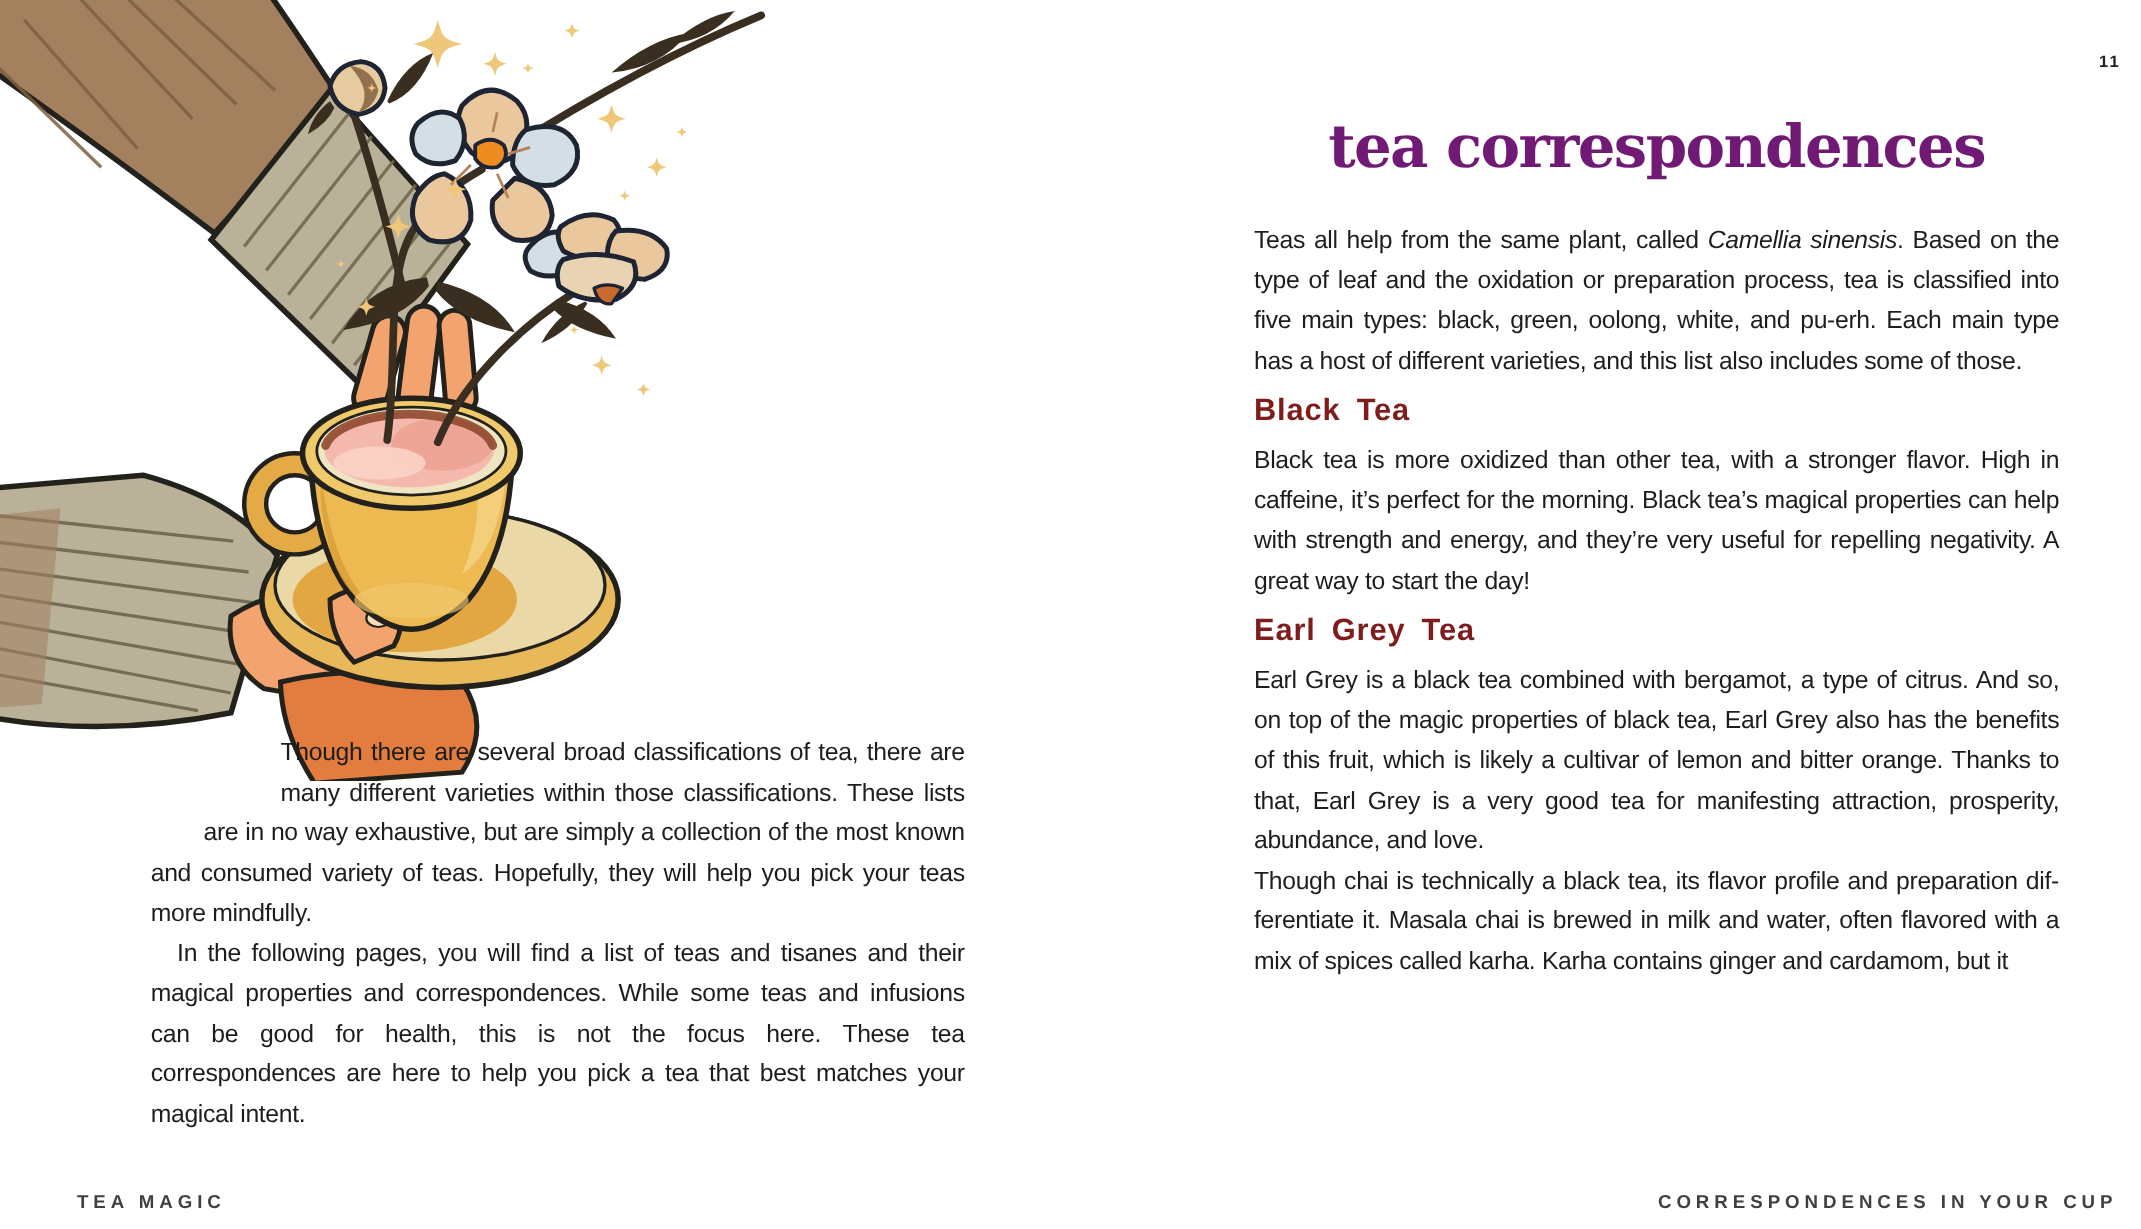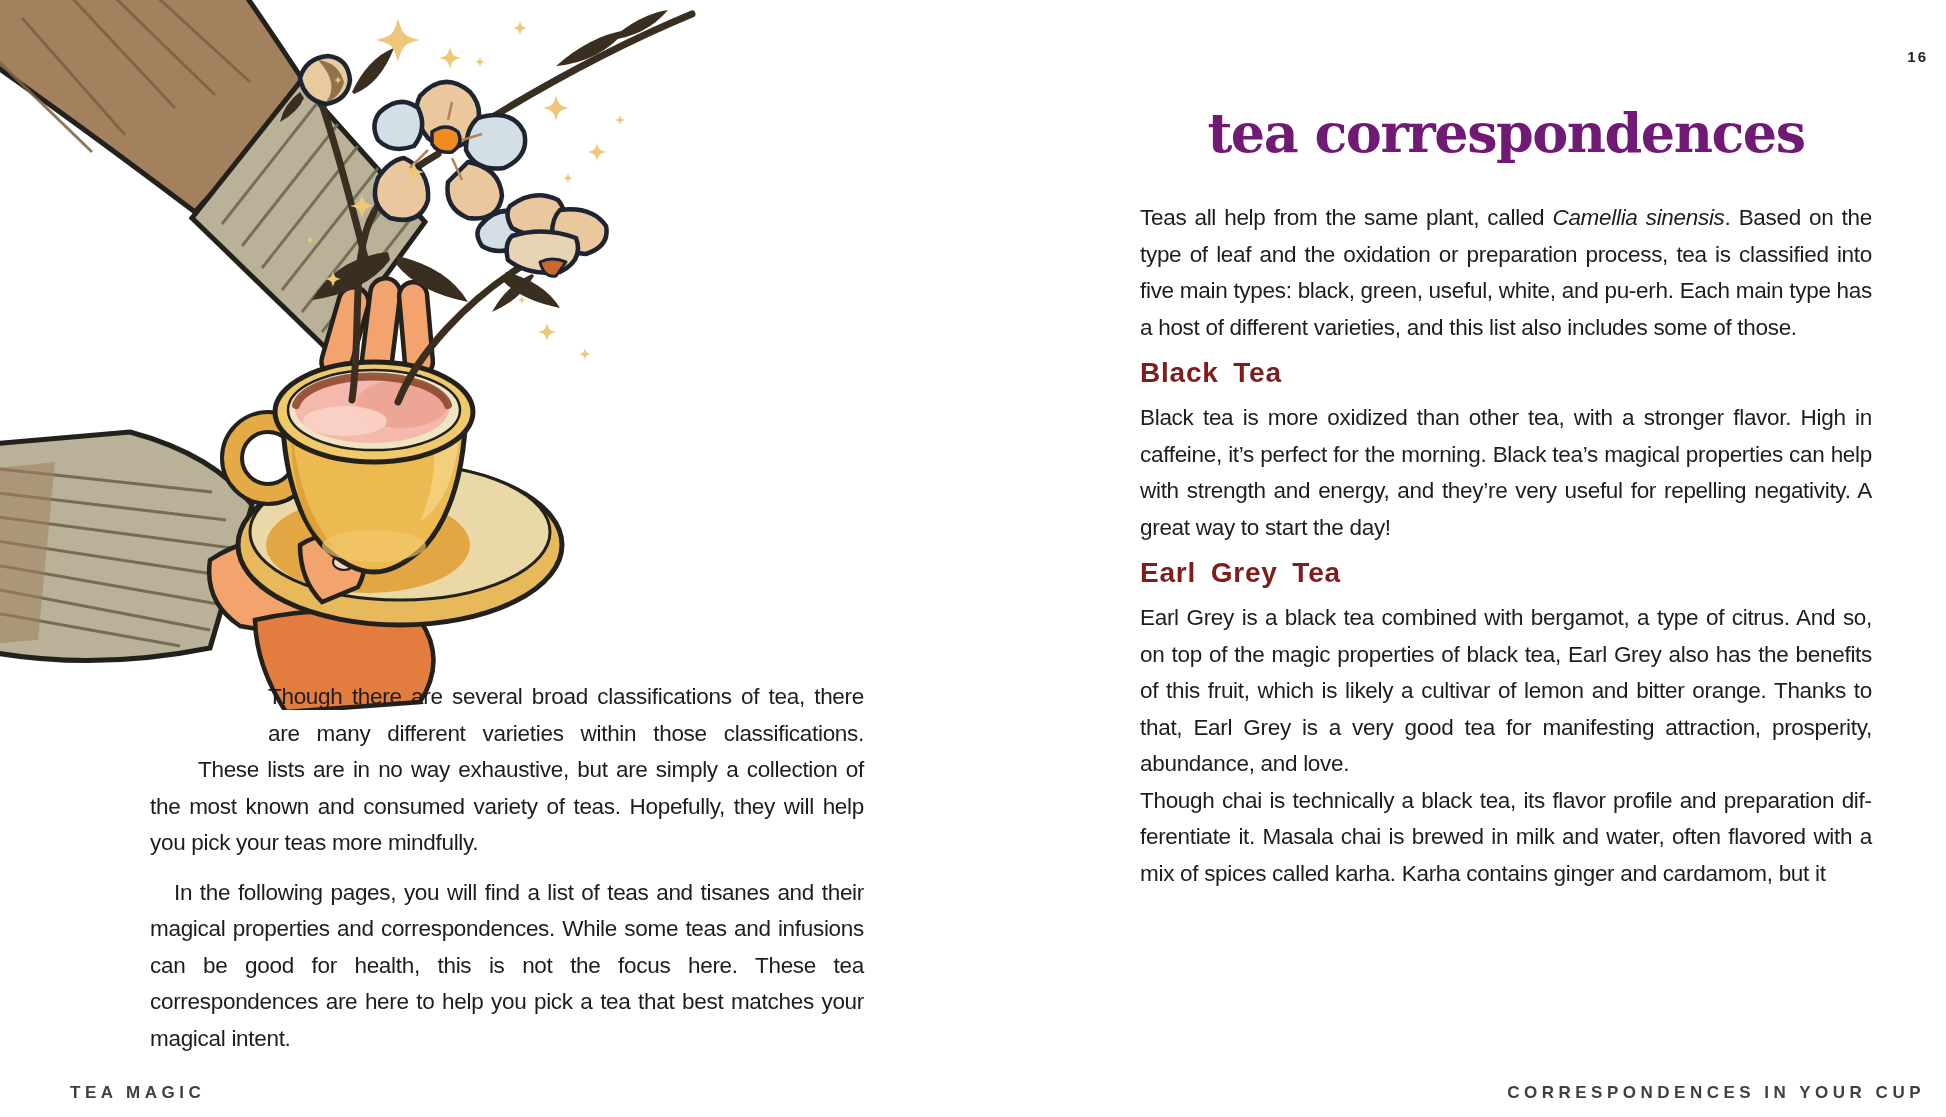--- a/index.html
+++ b/index.html
@@ -4,21 +4,21 @@
 <style>
   html,body{margin:0;padding:0;background:#ffffff;}
   .spread{position:relative;width:1946px;height:1117px;background:#ffffff;overflow:hidden;
           font-family:"Liberation Sans",sans-serif;color:#1d1d1b;}
 
   
   .illus{position:absolute;left:0;top:0;}
   .left-text{position:absolute;left:137px;top:666px;width:740px;
              font-size:22.5px;line-height:36.5px;letter-spacing:-0.3px;
              text-align:justify;}
-  .left-text p{margin:13px;}
+  .left-text p{margin:0;}
   .shelf{float:left;height:37px;}
   .shelf1{width:118px;}
   .shelf2{width:48px;clear:left;}
   .p2{text-indent:24px;}
 
   
   .right-col{position:absolute;left:1140px;top:0;width:732px;}
   .chapter-title{margin:96px 0 30px 0;text-align:center;
                  font-family:"DejaVu Serif",serif;font-weight:700;
                  font-size:54px;line-height:74px;letter-spacing:-1.5px;color:#701a75;}
@@ -190,26 +190,26 @@
       <span class="shelf shelf2"></span>
       <span>Though there are several broad classifications of tea, there are many different varieties within those classifications. These lists are in no way exhaustive, but are simply a collection of the most known and con­sumed variety of teas. Hopefully, they will help you pick your teas more mindfully.</span>
     </p>
     <p class="p2">
       <span>In the following pages, you will find a list of teas and tisanes and their magical properties and correspondences. While some teas and infusions can be good for health, this is not the focus here. These tea correspondences are here to help you pick a tea that best matches your magical intent.</span>
     </p>
   </div>
 
   <div class="footer footer-left">TEA MAGIC</div>
 
-  <div class="pagenum">16</div>
+  <div class="pagenum">11</div>
 
   <div class="right-col">
     <h1 class="chapter-title">tea correspondences</h1>
 
-    <p class="body-par"><span>Teas all help from the same plant, called </span><em>Camellia sinensis</em><span>. Based on the type of leaf and the oxidation or preparation process, tea is classified into five main types: black, green, useful, white, and pu-erh. Each main type has a host of different varieties, and this list also includes some of those.</span></p>
+    <p class="body-par"><span>Teas all help from the same plant, called </span><em>Camellia sinensis</em><span>. Based on the type of leaf and the oxidation or preparation process, tea is classified into five main types: black, green, oolong, white, and pu-erh. Each main type has a host of different varieties, and this list also includes some of those.</span></p>
 
     <h2 class="sec-head">Black Tea</h2>
     <p class="body-par">Black tea is more oxidized than other tea, with a stronger flavor. High in caffeine, it’s perfect for the morning. Black tea’s magical properties can help with strength and energy, and they’re very useful for repelling negativity. A great way to start the day!</p>
 
     <h2 class="sec-head">Earl Grey Tea</h2>
     <p class="body-par">Earl Grey is a black tea combined with bergamot, a type of citrus. And so, on top of the magic properties of black tea, Earl Grey also has the benefits of this fruit, which is likely a cultivar of lemon and bitter orange. Thanks to that, Earl Grey is a very good tea for manifesting attraction, prosperity, abundance, and love.</p>
 
     <p class="body-par">Though chai is technically a black tea, its flavor profile and preparation dif­ferentiate it. Masala chai is brewed in milk and water, often flavored with a mix of spices called karha. Karha contains ginger and cardamom, but it</p>
   </div>
 

